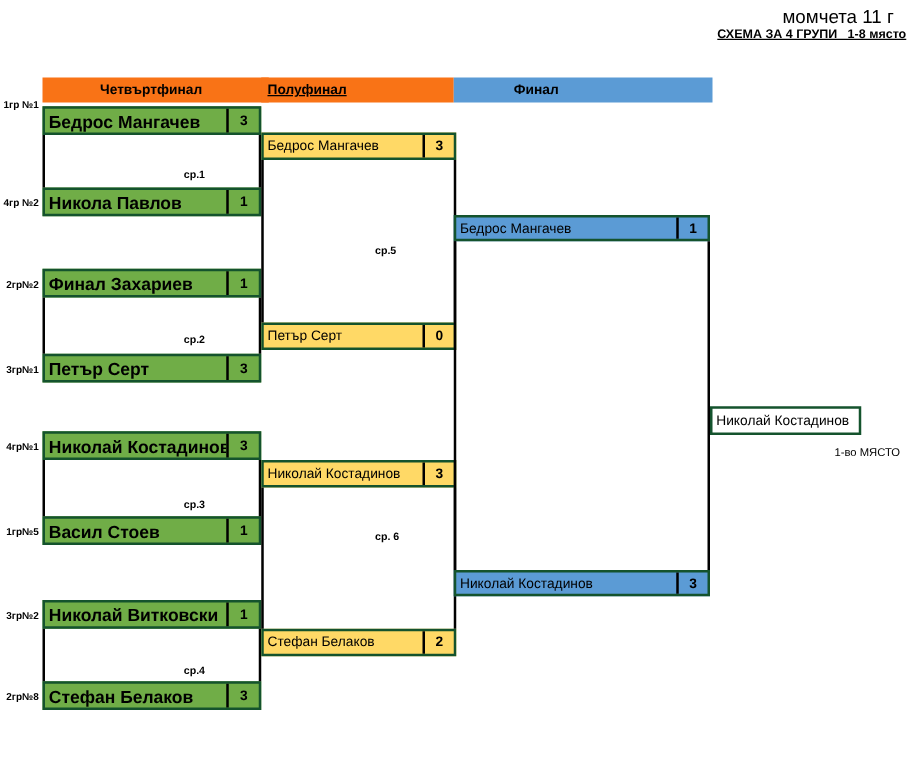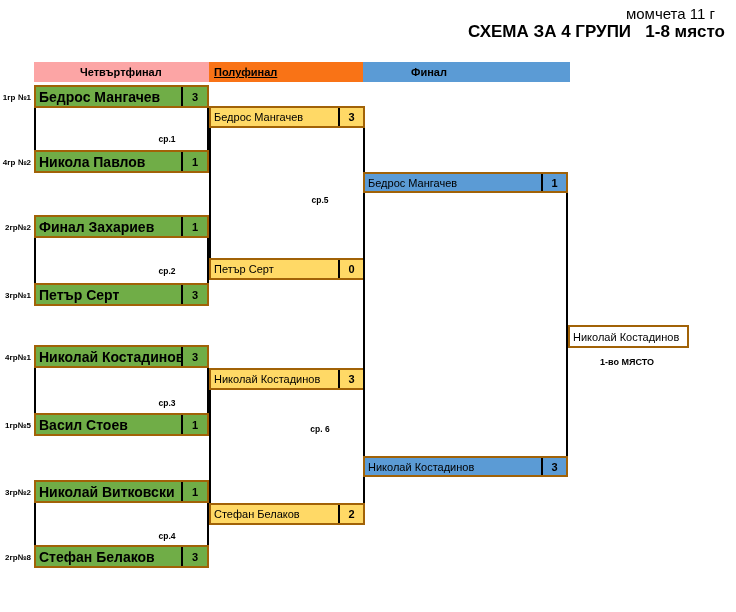--- a/index.html
+++ b/index.html
@@ -1,29 +1,29 @@
 <!DOCTYPE html>
 <html><head>
 <meta charset="utf-8">
 <style>
   html,body{margin:0;padding:0;background:#ffffff;}
   .canvas{
     position:relative;width:736px;height:612px;background:#ffffff;
     font-family:"Liberation Sans",sans-serif;color:#000;overflow:hidden;
   }
   .cat-title{position:absolute;top:5px;right:21px;font-size:15px;white-space:pre;}
-  .main-title{position:absolute;top:22px;right:11px;font-size:17px;font-weight:bold;white-space:pre;}
+  .main-title{position:absolute;top:22px;right:11px;font-size:10px;font-weight:bold;white-space:pre;text-decoration:underline;}
 
   .header{position:absolute;top:62px;height:20px;box-sizing:border-box;
     display:flex;align-items:center;padding-left:5px;font-size:11px;font-weight:bold;}
-  .header.qf-h{left:34px;width:181px;background:#fca5a5;padding-left:46px;}
+  .header.qf-h{left:34px;width:181px;background:#f97316;padding-left:46px;}
   .header.sf-h{left:209px;width:154px;background:#f97316;text-decoration:underline;}
   .header.fin-h{left:363px;width:207px;background:#5b9bd5;padding-left:48px;}
 
-  .box{position:absolute;box-sizing:border-box;border:2px solid #a16207;
+  .box{position:absolute;box-sizing:border-box;border:2px solid #14532d;
     display:flex;align-items:stretch;}
   .box .name{flex:1;display:flex;align-items:center;padding-left:3px;
     overflow:hidden;white-space:nowrap;}
   .box .score{display:flex;align-items:center;justify-content:center;
     border-left:2px solid #000;font-weight:bold;font-size:11px;}
 
   .qf{left:34px;width:175px;height:23px;background:#70ad47;font-weight:bold;font-size:14px;}
   .qf .score{width:24px;}
   .sf{left:209px;width:156px;height:22px;background:#ffd966;font-size:11px;}
   .sf .score{width:23px;}
@@ -32,40 +32,40 @@
   .winner-box{left:568px;top:325px;width:121px;height:23px;background:#ffffff;font-size:11px;}
 
   .conn{position:absolute;box-sizing:border-box;
     border-left:2px solid #000;border-right:2px solid #000;}
   .qf-c{left:34px;width:175px;}
   .sf-c{left:209px;width:156px;}
   .fin-c{left:363px;width:205px;}
 
   .seed{position:absolute;left:0;width:31px;text-align:right;
     font-size:8px;font-weight:bold;white-space:nowrap;}
-  .mlabel{position:absolute;width:40px;text-align:center;
+  .mlabel{position:absolute;width:40px;text-align:left;
     font-size:8.5px;font-weight:bold;white-space:nowrap;}
   .mlabel.qf-l{left:147px;}
   .mlabel.sf-l{left:300px;}
   .winner-caption{position:absolute;left:600px;top:357px;width:120px;
-    text-align:left;font-size:9px;font-weight:bold;}
+    text-align:right;font-size:9px;font-weight:normal;}
 </style>
 </head>
 <body>
 
 <div class="canvas">
 
   <div class="cat-title">момчета 11 г</div>
   <div class="main-title">СХЕМА ЗА 4 ГРУПИ   1-8 място</div>
 
   <div class="header qf-h">Четвъртфинал</div>
   <div class="header sf-h">Полуфинал</div>
   <div class="header fin-h">Финал</div>
 
-  <div class="seed" style="top:93px">1гр №1</div>
+  <div class="seed" style="top:79px">1гр №1</div>
   <div class="seed" style="top:158px">4гр №2</div>
   <div class="seed" style="top:223px">2гр№2</div>
   <div class="seed" style="top:291px">3гр№1</div>
   <div class="seed" style="top:353px">4гр№1</div>
   <div class="seed" style="top:421px">1гр№5</div>
   <div class="seed" style="top:488px">3гр№2</div>
   <div class="seed" style="top:553px">2гр№8</div>
 
   <div class="box qf" style="top:85px">
     <div class="name">Бедрос Мангачев</div>

